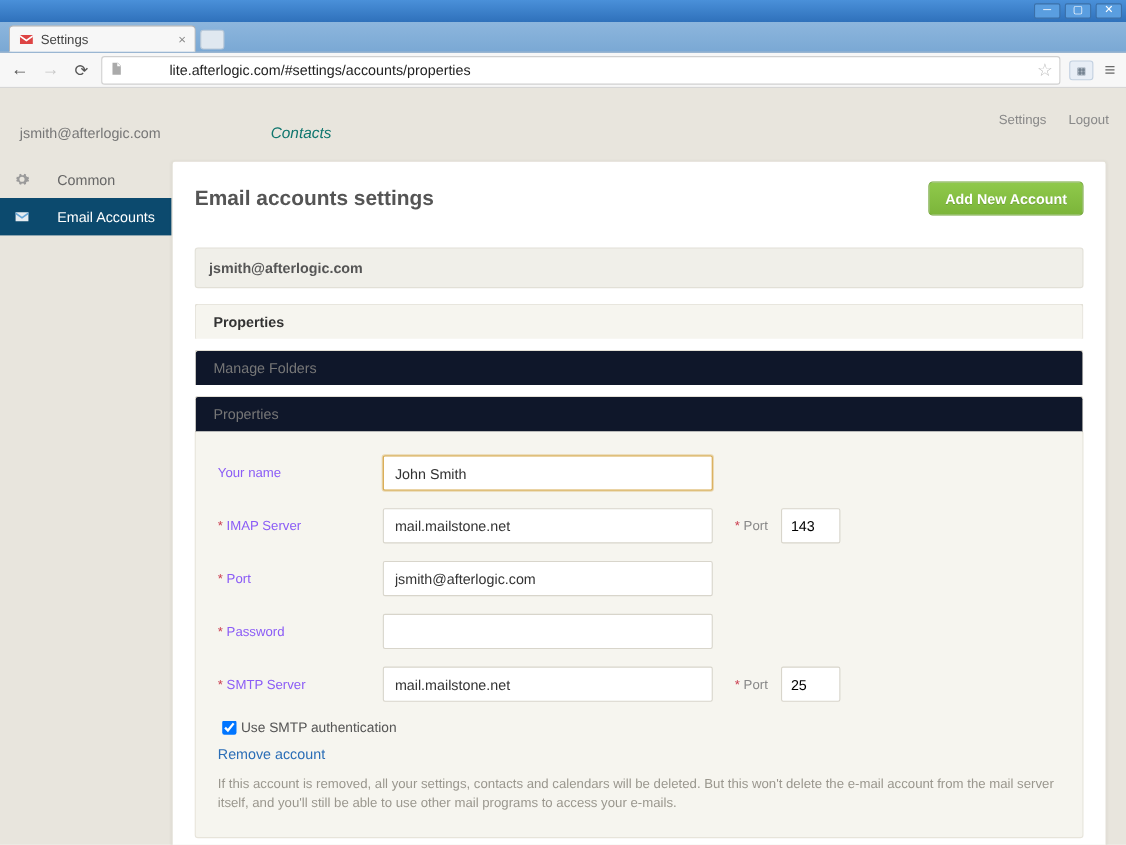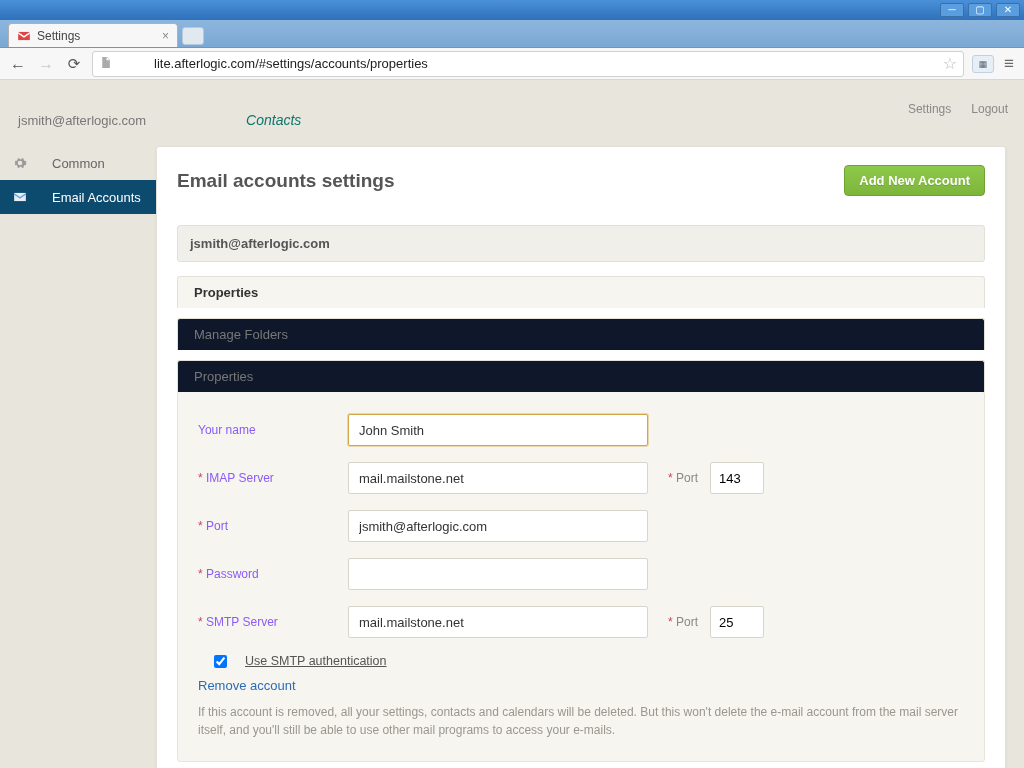--- a/index.html
+++ b/index.html
@@ -134,21 +134,21 @@
   .row{display:flex;align-items:center;margin-bottom:16px;}
   .lbl{width:150px;font-size:12px;color:#8b5cf6;}
   .req::before{content:"* ";color:#c45;}
   input.txt{
     height:32px;border:1px solid #d8d5cb;background:#fff;border-radius:2px;
     padding:0 10px;font-size:13px;color:#333;width:300px;
   }
   input.txt.focus{border-color:#d6a74a;box-shadow:0 0 0 1px rgba(214,167,74,0.4);}
   .portlbl{width:42px;font-size:12px;color:#888;margin-left:20px;}
   input.port{width:54px;height:32px;border:1px solid #d8d5cb;background:#fff;border-radius:2px;padding:0 8px;font-size:13px;}
-  .chk-row{display:flex;align-items:center;gap:18px;margin:4px 0 10px 16px;font-size:12.5px;color:#555;text-decoration:underline;}
+  .chk-row{display:flex;align-items:center;gap:4px;margin:4px 0 10px 4px;font-size:12.5px;color:#555;}
   .link{color:#2a6db6;font-size:13px;cursor:pointer;margin-bottom:10px;display:inline-block;text-align:right;}
   .note{font-size:12px;color:#9a978e;line-height:1.5;}
   .save-row{display:flex;justify-content:flex-end;margin-top:16px;}
   .btn-blue{
     background:linear-gradient(#6aa9db,#4f91c9);color:#fff;font-weight:bold;
     border:1px solid #3f7fb8;border-radius:4px;padding:7px 2px;font-size:13px;cursor:pointer;
   }
 </style>
 </head>
 <body>

